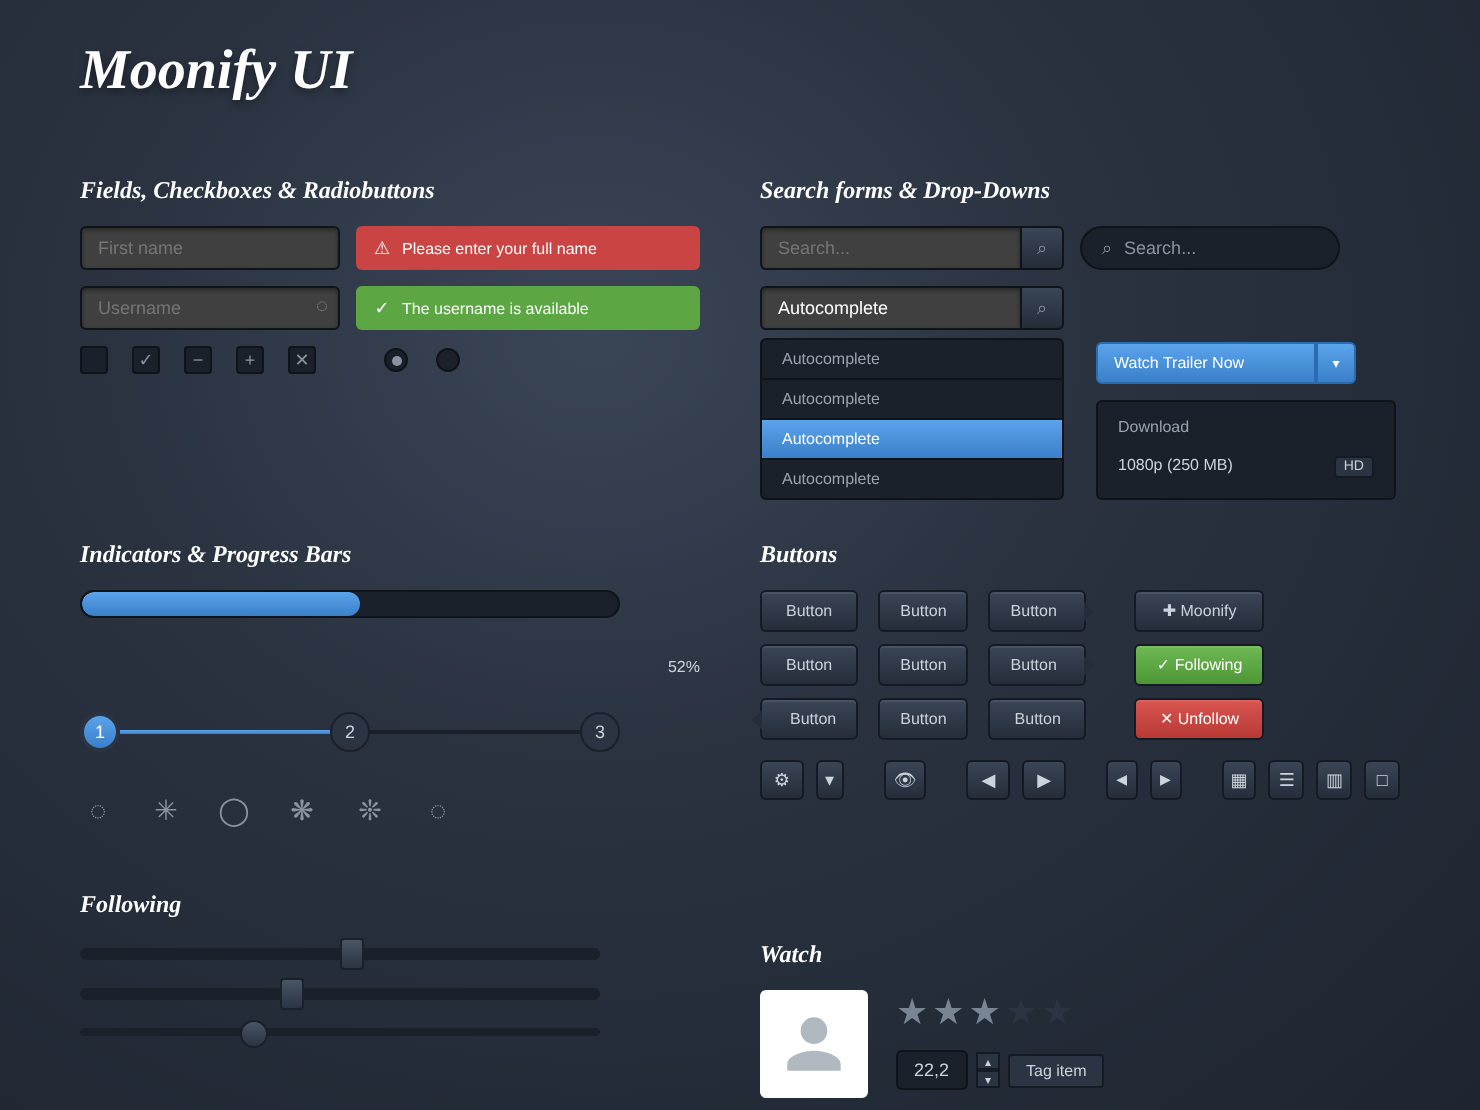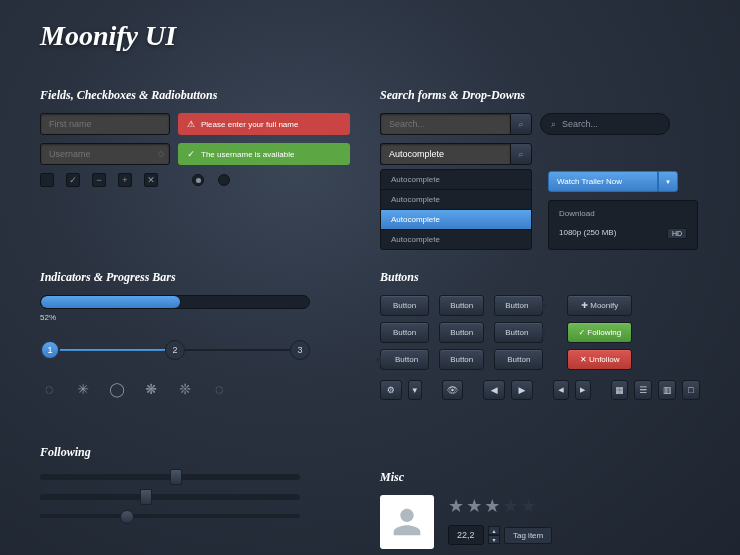--- a/index.html
+++ b/index.html
@@ -15,21 +15,21 @@
 .row{display:flex;gap:8px;margin-bottom:8px;align-items:center}
 .msg{border-radius:3px;padding:5px 8px;font-size:8px;color:#fff;display:flex;align-items:center;gap:5px;height:22px;flex:1}
 .msg-err{background:#c94442}
 .msg-ok{background:#5ca644}
 .ic{width:10px;height:10px;display:inline-flex;align-items:center;justify-content:center;font-size:9px}
 .chk{width:14px;height:14px;background:#1a212b;border:1px solid #0f1419;border-radius:2px;display:inline-flex;align-items:center;justify-content:center;font-size:9px;color:#8a94a0;margin-right:4px}
 .radio{width:12px;height:12px;border-radius:50%;background:#1a212b;border:1px solid #0f1419;display:inline-flex;align-items:center;justify-content:center;margin-right:6px}
 .radio.on::after{content:"";width:5px;height:5px;border-radius:50%;background:#8a94a0}
 .progress{width:270px;height:14px;background:#1a212b;border:1px solid #0f1419;border-radius:7px;position:relative;overflow:hidden}
 .progress-fill{height:100%;background:linear-gradient(#5aa4ec,#3b7fc9);border-radius:7px}
-.progress-lbl{text-align:left;font-size:8px;margin-top:4px}
+.progress-lbl{text-align:right;font-size:8px;margin-top:20px}
 .steps{display:flex;align-items:center;margin-top:18px}
 .step{width:20px;height:20px;border-radius:50%;background:#2a3442;color:#cbd3dc;display:flex;align-items:center;justify-content:center;font-size:9px;border:1px solid #1a212b}
 .step.on{background:linear-gradient(#5aa4ec,#3b7fc9);color:#fff;border:2px solid #2a3442}
 .step-line{flex:1;height:2px;background:#1a212b}
 .step-line.on{background:linear-gradient(#5aa4ec,#3b7fc9)}
 .spinners{display:flex;gap:16px;margin-top:20px}
 .spinner{width:18px;height:18px;color:#8a94a0;display:flex;align-items:center;justify-content:center;font-size:14px}
 .slider{width:260px;height:6px;background:#1a212b;border-radius:3px;position:relative;margin:14px 0}
 .slider-h{width:12px;height:16px;background:linear-gradient(#4a5565,#2a3442);border:1px solid #1a212b;border-radius:2px;position:absolute;top:-5px}
 .slider-h.round{width:14px;height:14px;border-radius:50%;top:-4px}
@@ -241,21 +241,21 @@
     <div class="sq" style="width:18px">
         <span>▥</span>
       </div>
     <div class="sq" style="width:18px">
         <span>□</span>
       </div>
   </div>
 </div>
 
 <div class="col right rs3">
-  <div class="section-title">Misc</div>
+  <div class="section-title">Watch</div>
   <div style="display:flex;gap:14px">
     <div class="avatar">
       <svg viewBox="0 0 24 24">
           <path fill="#b0b8c0" d="M12 12c2.2 0 4-1.8 4-4s-1.8-4-4-4-4 1.8-4 4 1.8 4 4 4zm0 2c-2.7 0-8 1.3-8 4v2h16v-2c0-2.7-5.3-4-8-4z"></path>
         </svg>
     </div>
     <div>
       <div class="stars">
         <span class="star-on">★</span><span class="star-on">★</span><span class="star-on">★</span><span class="star-off">★</span><span class="star-off">★</span>
       </div>

